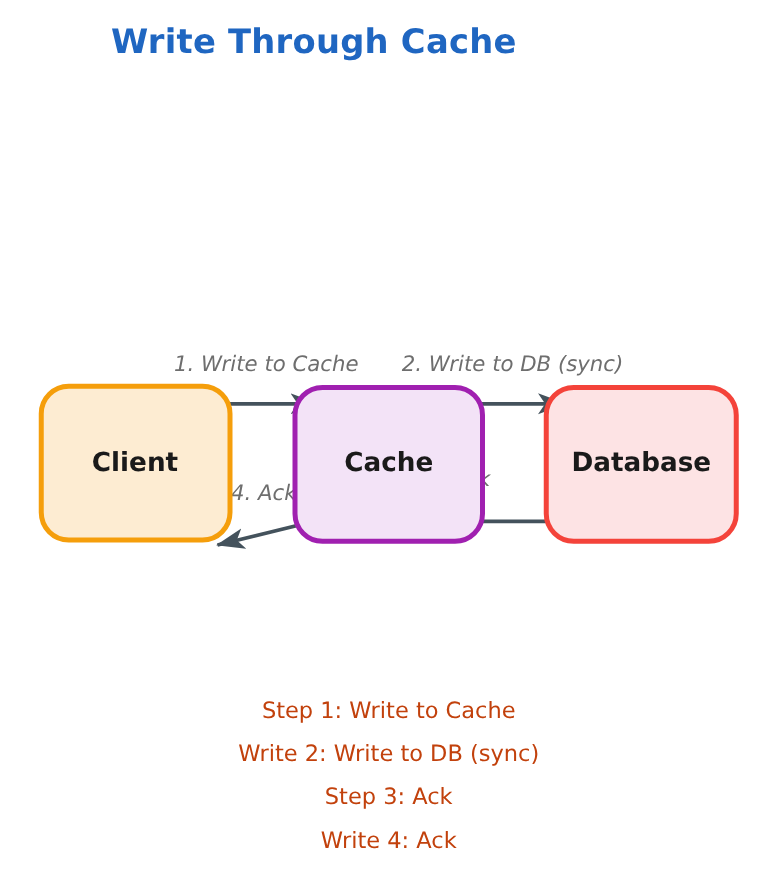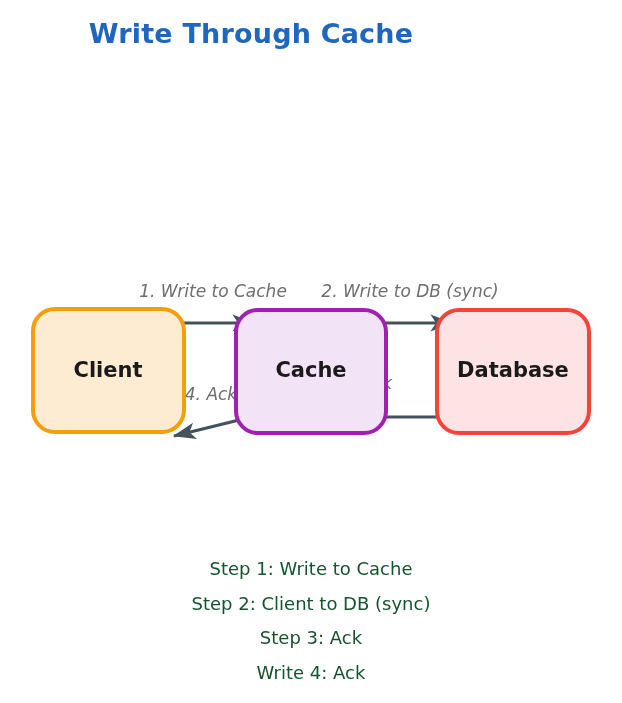--- a/index.html
+++ b/index.html
@@ -52,21 +52,21 @@
   #steps-legend {
     position: absolute;
     left: 0;
     top: 552px;
     width: 622px;
     text-align: center;
   }
   .step-line {
     font-family: "DejaVu Sans", sans-serif;
     font-size: 18px;
-    color: #14532d;
+    color: #c2410c;
     line-height: 34.6px;
   }
 </style>
 </head>
 <body>
 
 <div id="diagram-title">Write Through Cache</div>
 
 <svg id="diagram-canvas" viewBox="0 0 622 703" xmlns="http://www.w3.org/2000/svg">
   <defs>
@@ -106,16 +106,16 @@
   </g>
 
   <g>
     <rect x="437" y="310" width="152" height="123" rx="22" ry="22" fill="#fde3e4" stroke="#f4433a" stroke-width="4"></rect>
     <text class="node-label" x="513" y="377" text-anchor="middle">Database</text>
   </g>
 </svg>
 
 <div id="steps-legend">
   <div class="step-line">Step 1: Write to Cache</div>
-  <div class="step-line">Step 2: Client to DB (sync)</div>
+  <div class="step-line">Write 2: Write to DB (sync)</div>
   <div class="step-line">Step 3: Ack</div>
   <div class="step-line">Write 4: Ack</div>
 </div>
 
 </body></html>

